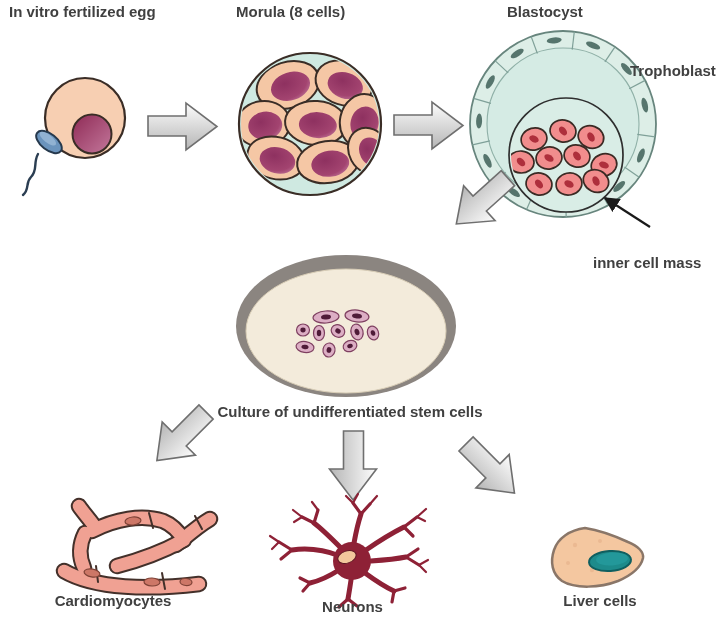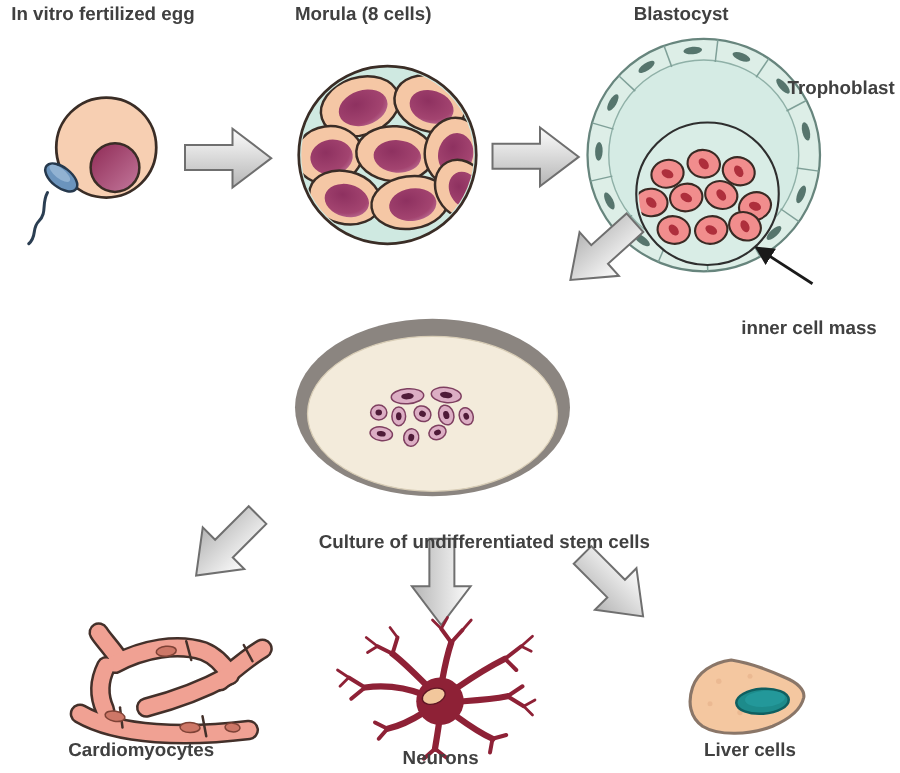--- a/index.html
+++ b/index.html
@@ -17,21 +17,21 @@
 </head>
 <body>
 
 <div id="canvas">
 
   <div class="lbl" style="left:9px;top:3px;">In vitro fertilized egg</div>
   <div class="lbl" style="left:236px;top:3px;text-align:right;">Morula (8 cells)</div>
   <div class="lbl" style="left:507px;top:3px;text-align:right;">Blastocyst</div>
   <div class="lbl" style="left:630px;top:14px;margin-top:48px;">Trophoblast</div>
   <div class="lbl" style="left:593px;top:226px;margin-top:28px;">inner cell mass</div>
-  <div class="lbl ctr" style="left:180px;top:425px;width:340px;text-align:right;">Culture of undifferentiated stem cells</div>
+  <div class="lbl ctr" style="left:180px;top:403px;width:340px;">Culture of undifferentiated stem cells</div>
   <div class="lbl ctr" style="left:33px;top:592px;width:160px;">Cardiomyocytes</div>
   <div class="lbl ctr" style="left:295px;top:598px;width:115px;">Neurons</div>
   <div class="lbl ctr" style="left:540px;top:592px;width:120px;">Liver cells</div>
 
   <svg id="art" viewBox="0 0 720 618">
     <defs>
       <linearGradient id="arrowGrad" x1="0" y1="0" x2="0" y2="1">
         <stop offset="0" stop-color="#fdfdfd"></stop>
           <stop offset="1" stop-color="#b5b5b5"></stop>
       </linearGradient>

